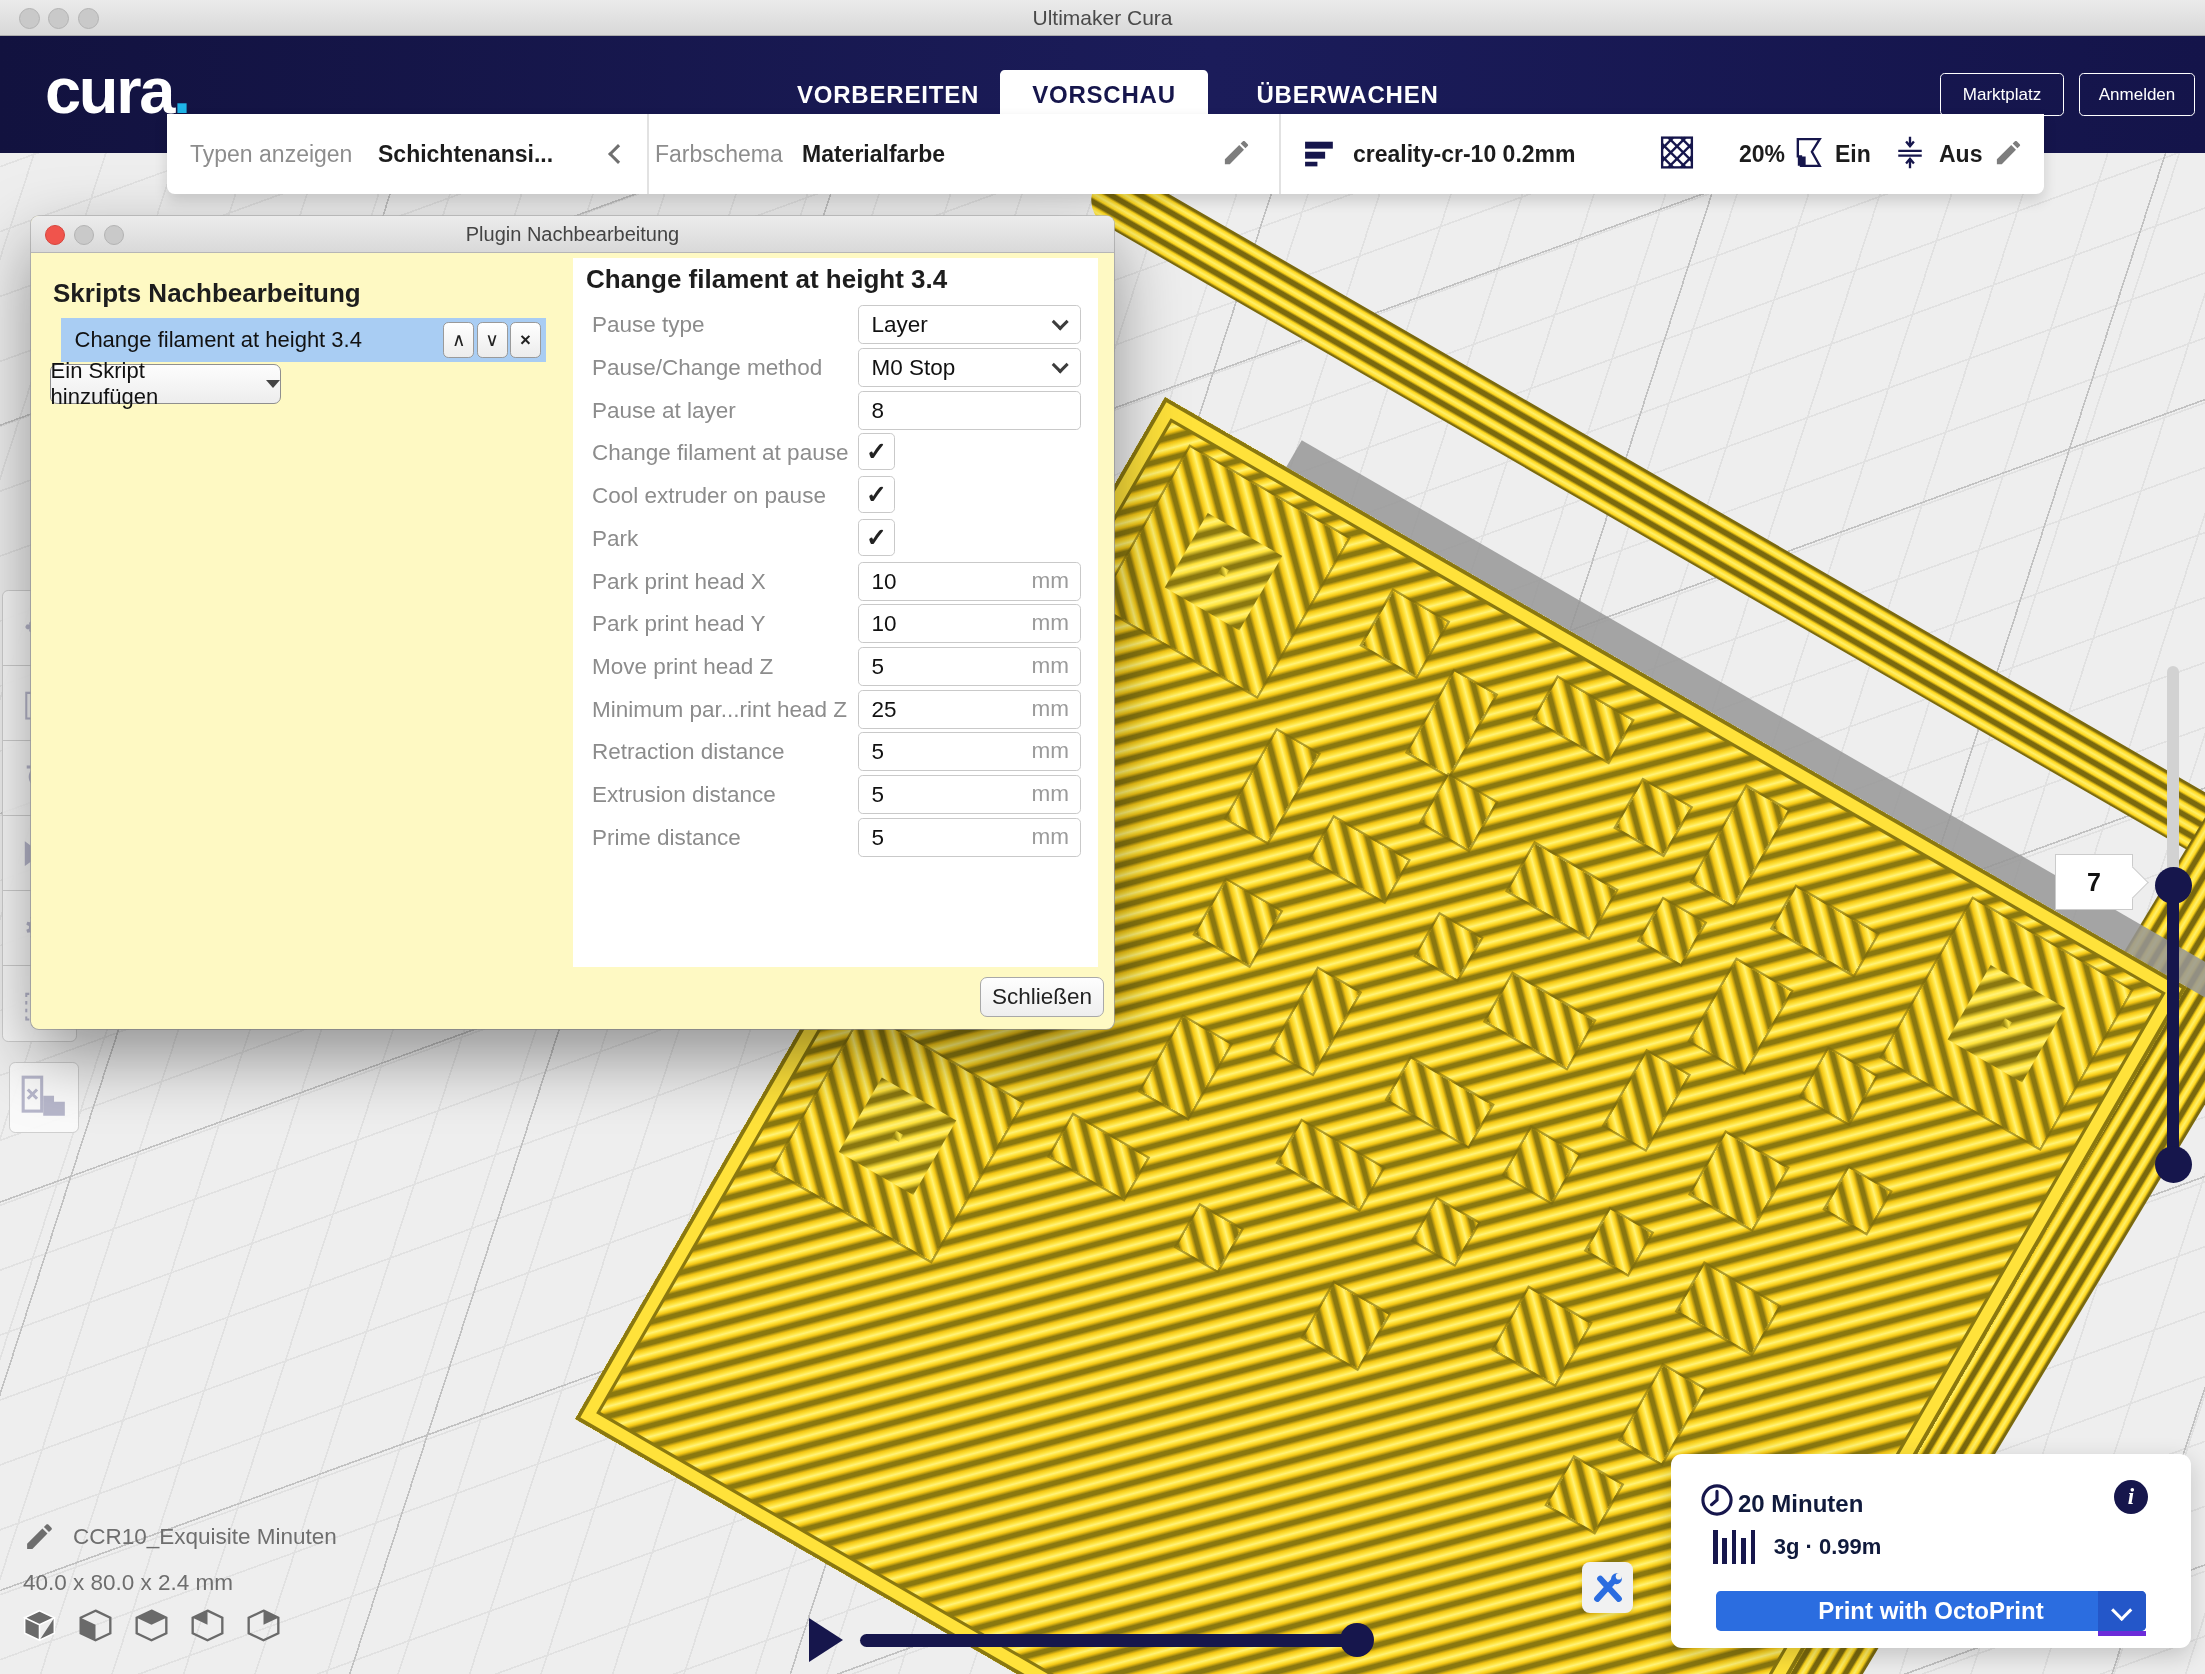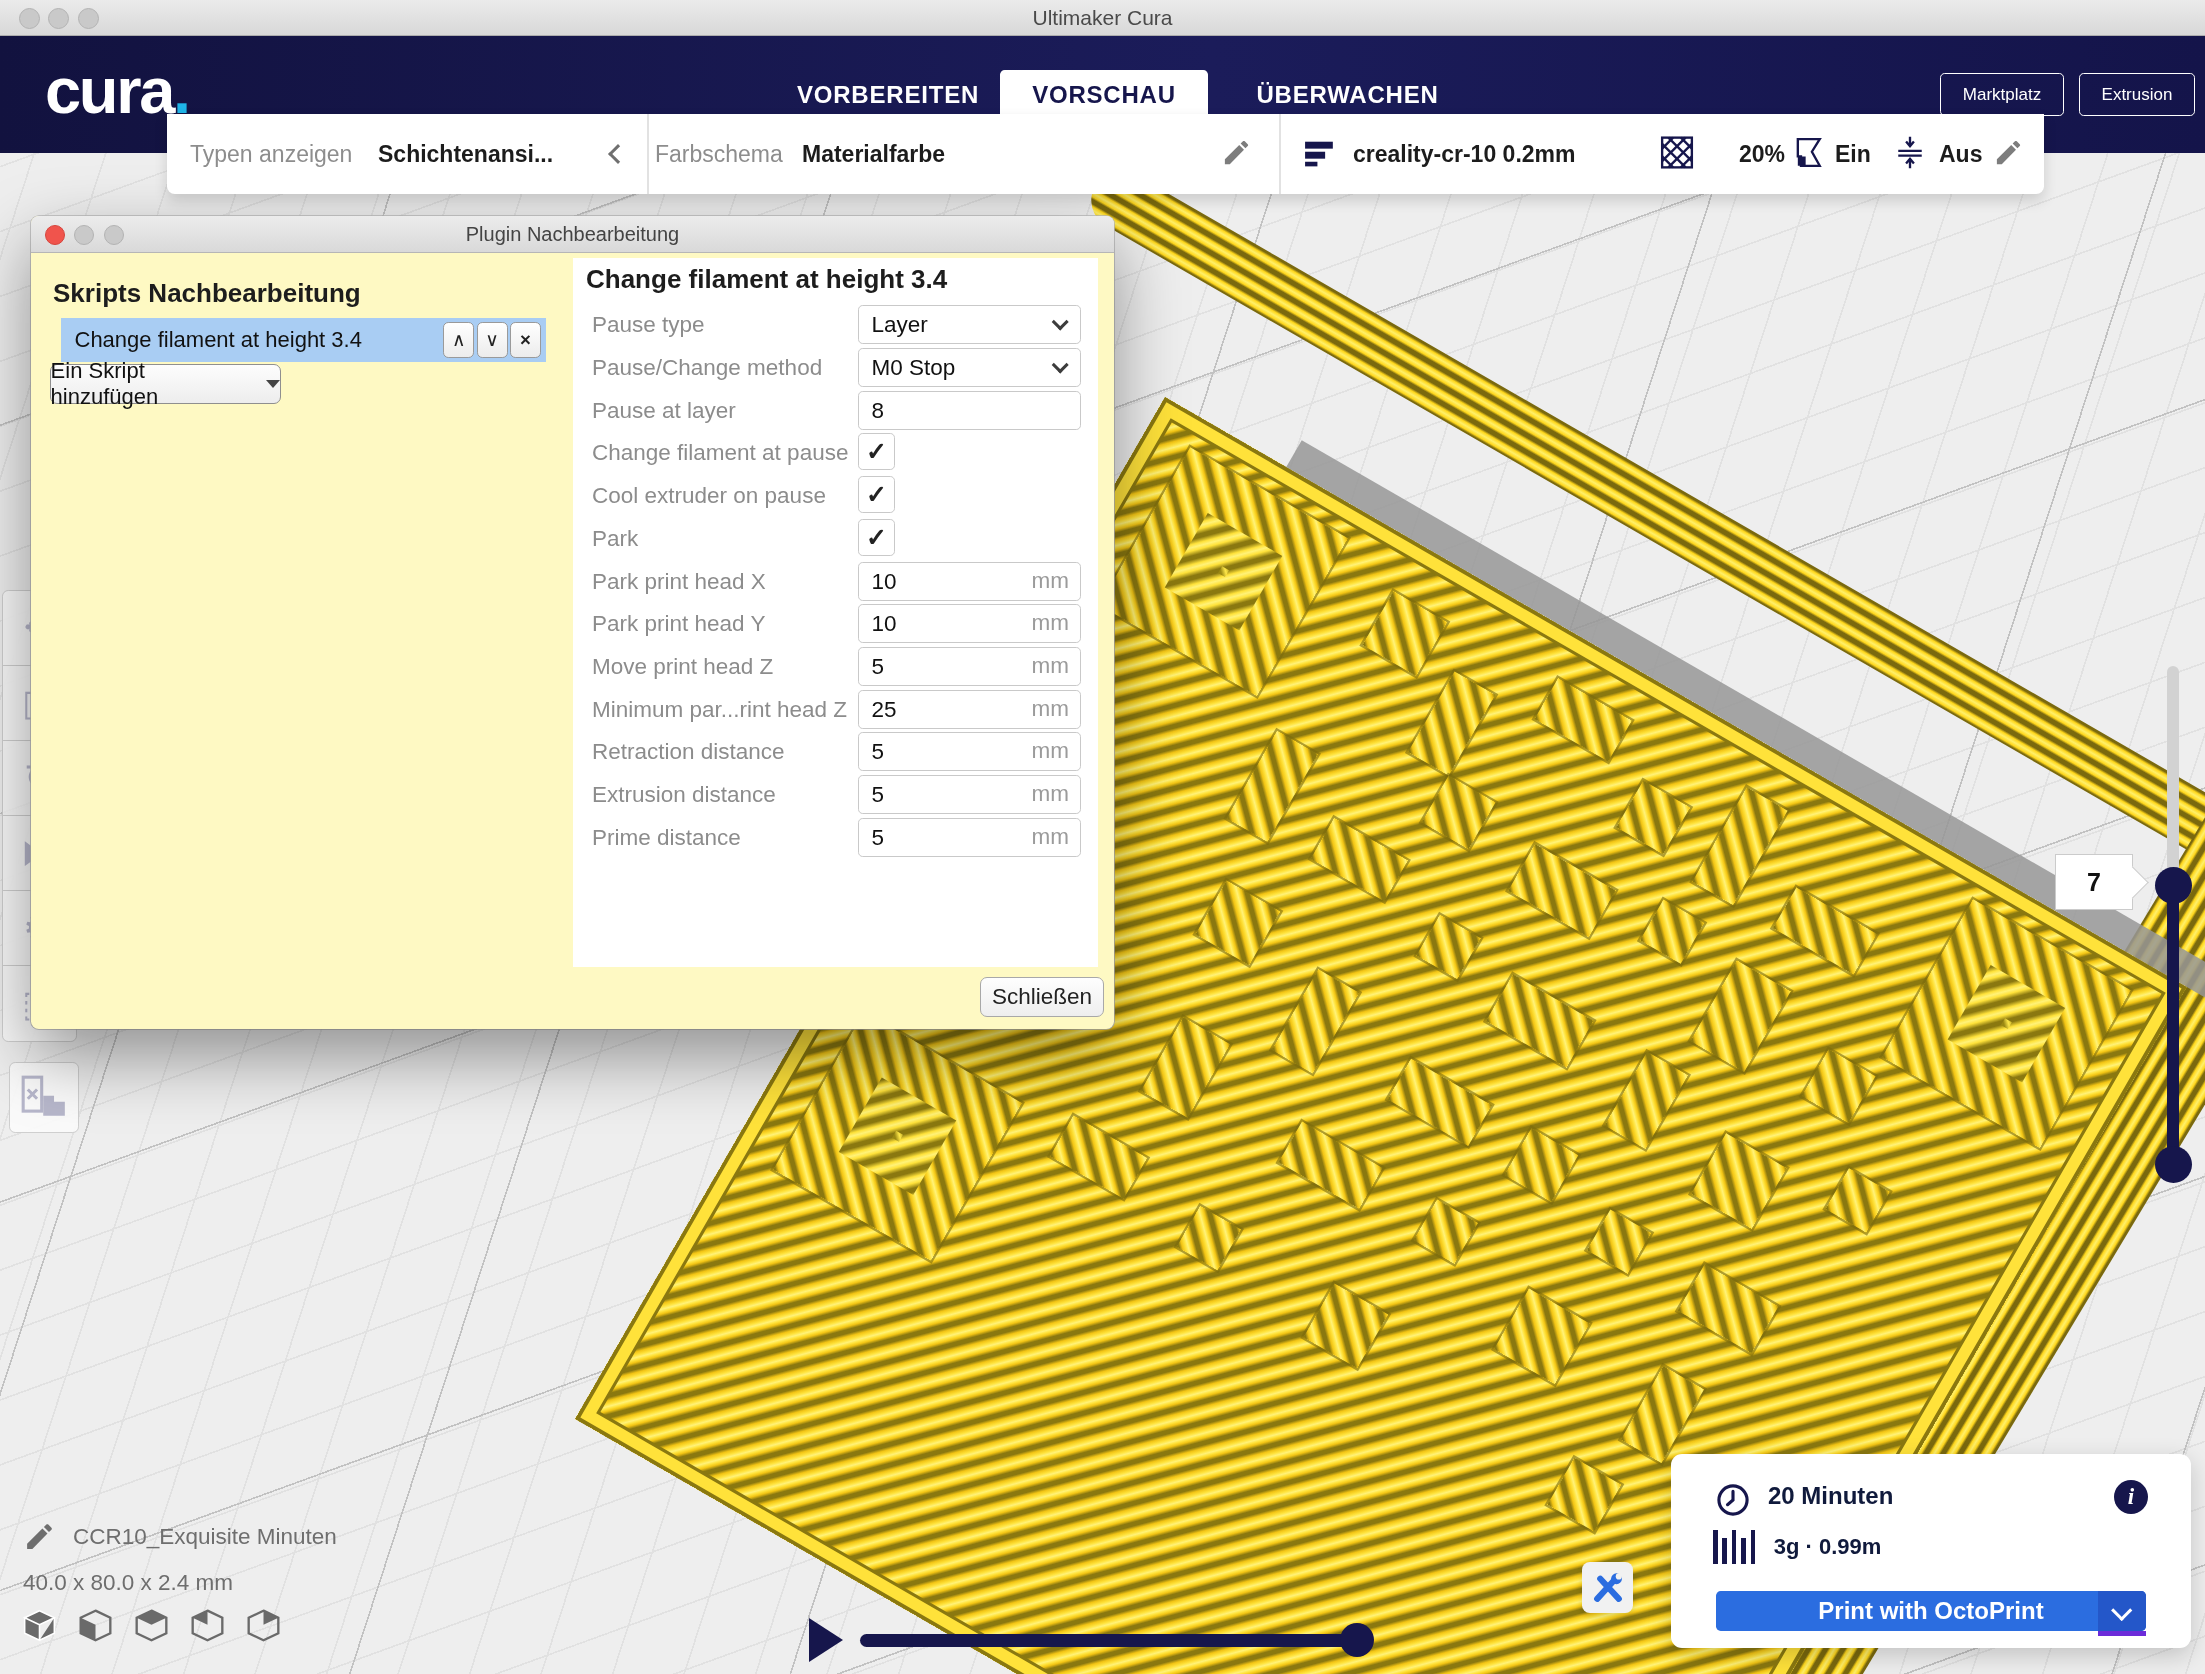--- a/index.html
+++ b/index.html
@@ -127,21 +127,21 @@
 
   
   .model-info { position:absolute; left:23px; top:1520px; z-index:5; color:#6e6e6e; }
   .model-name-row { display:flex; align-items:center; gap:17px; font-size:22.5px; }
   .model-dims { margin-top:17px; font-size:22.5px; }
   .viewcubes { position:absolute; left:20px; top:1606px; display:flex; gap:17px; z-index:5; }
 
   
   .print-card { position:absolute; left:1671px; top:1454px; width:520px; height:194px; z-index:7;
     background:#ffffff; border-radius:11px; box-shadow:0 7.8px 23px rgba(0,0,0,.18); }
-  .pc-row1 { position:absolute; left:44px; top:28px; display:flex; align-items:flex-start; gap:17px;
+  .pc-row1 { position:absolute; left:28px; top:28px; display:flex; align-items:flex-end; gap:3px;
     font-size:24px; font-weight:bold; color:#101a3c; }
   .pc-row2 { position:absolute; left:42px; top:76px; display:flex; align-items:center; gap:18.6px;
     font-size:22px; font-weight:bold; color:#101a3c; }
   .info-dot { position:absolute; right:43px; top:26.4px; width:34px; height:34px; border-radius:50%;
     background:#16164c; color:#fff; display:flex; align-items:center; justify-content:center;
     font-family:"Liberation Serif",serif; font-style:italic; font-weight:bold; font-size:23px; }
   .print-btn { position:absolute; left:45px; top:137px; width:430px; height:40px; border-radius:4.7px;
     background:#2b6de0; display:flex; align-items:center; justify-content:center;
     color:#ffffff; font-size:24px; font-weight:bold; }
   .print-btn-chev { position:absolute; left:427px; top:137px; width:48px; height:40px;
@@ -233,21 +233,21 @@
       <path d="M34 58 h28 V40 h-14 v-8 h-14 z" fill="#b7b7cb"></path>
     </svg>
   </div>
 
   <div class="header">
     <div class="logo"><span>cura</span><span class="dot">.</span></div>
     <div class="tab" style="left:783px; width:210px;">VORBEREITEN</div>
     <div class="tab active" style="left:1000px; width:208px;">VORSCHAU</div>
     <div class="tab" style="left:1239px; width:217px;">ÜBERWACHEN</div>
     <div class="hbtn" style="left:1940px; width:124px;">Marktplatz</div>
-    <div class="hbtn" style="left:2079px; width:116px;">Extrusion</div>
+    <div class="hbtn" style="left:2079px; width:116px;">Anmelden</div>
   </div>
 
   <div class="stagebar">
     <div class="sb-div" style="left:480px;"></div>
     <div class="sb-div" style="left:1112px;"></div>
     <div class="sb-item sb-label" style="left:23px;">Typen anzeigen</div>
     <div class="sb-item sb-value" style="left:211px;">Schichtenansi...</div>
     <div class="sb-item chev-left" style="left:444px;"></div>
     <div class="sb-item sb-label" style="left:488px;">Farbschema</div>
     <div class="sb-item sb-value" style="left:635px;">Materialfarbe</div>

